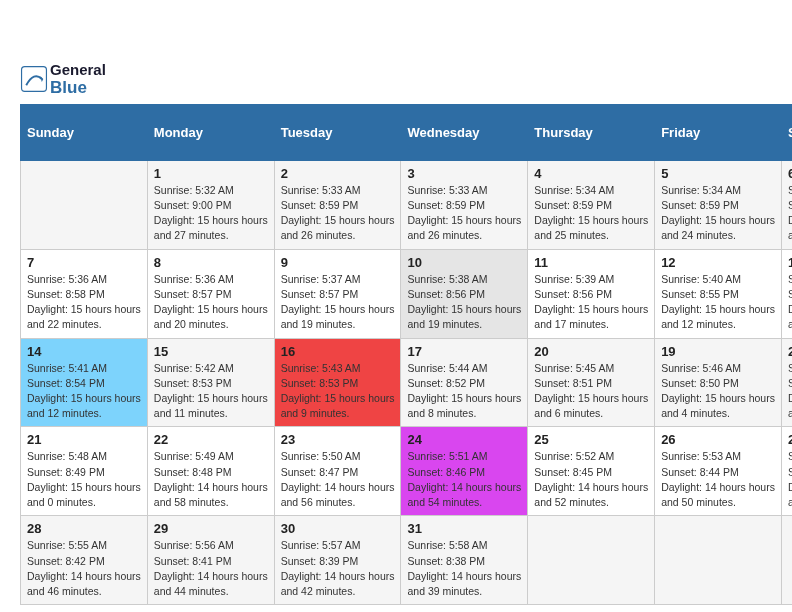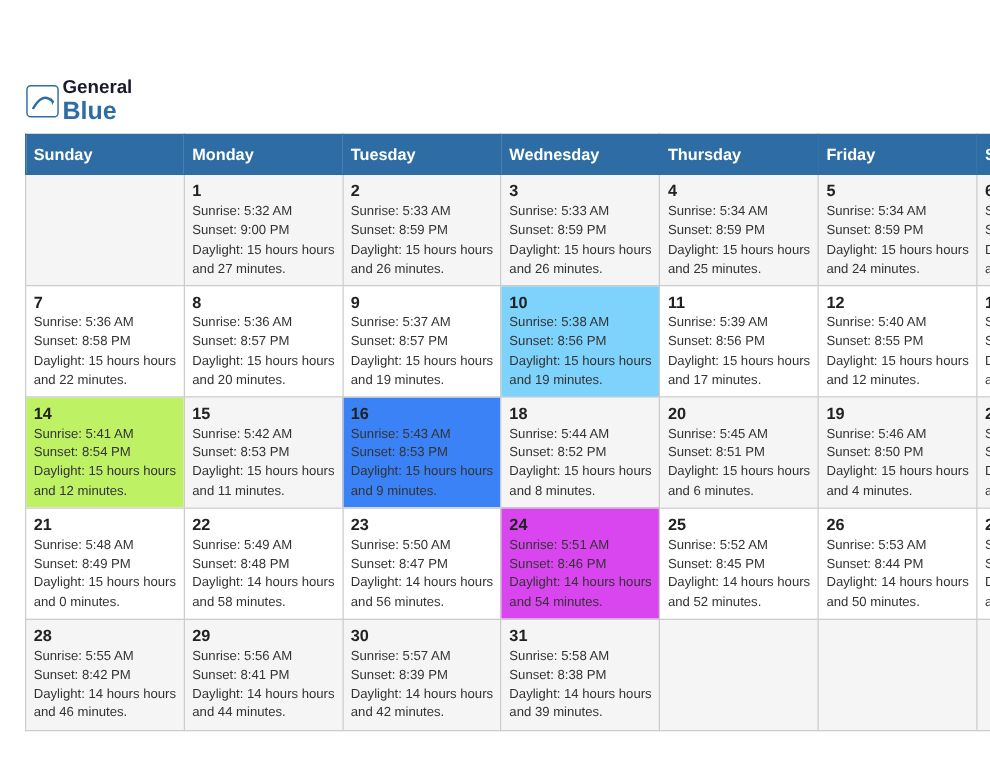--- a/index.html
+++ b/index.html
@@ -50,21 +50,21 @@
     .calendar {
       width: 100%;
       border-collapse: collapse;
       border: 1px solid #bbb;
     }
     .calendar th {
       background: #2e6da4;
       color: #fff;
       font-size: 13px;
       font-weight: bold;
-      padding: 8px 6px;
+      padding: 20px 6px;
       text-align: left;
       border: 1px solid #2e6da4;
     }
     .calendar td {
       vertical-align: top;
       border: 1px solid #ccc;
       padding: 5px 6px 5px 6px;
       min-width: 100px;
       background: #fff;
       min-height: 80px;
@@ -102,21 +102,21 @@
     <div class="logo">
       <svg class="logo-icon" viewBox="0 0 36 36" xmlns="http://www.w3.org/2000/svg">
         <rect x="2" y="2" width="32" height="32" rx="4" fill="#fff" stroke="#2e6da4" stroke-width="1.5"></rect>
         <path d="M8 26 Q18 8 28 18" stroke="#2e6da4" stroke-width="2.5" fill="none"></path>
         <polygon points="26,14 30,18 28,22" fill="#2e6da4"></polygon>
       </svg>
       <div>
         <div style="font-size:15px;font-weight:bold;color:#1a1a2e;line-height:1.15;">
           <span style="color:#1a1a2e;">General</span>
         </div>
-        <div style="font-size:20px;font-weight:bold;color:#2e6da4;line-height:1.15;">Blue</div>
+        <div style="font-size:17px;font-weight:bold;color:#2e6da4;line-height:1.15;">Blue</div>
       </div>
     </div>
     <div class="title-block">
       <div class="month-title"></div>
       <div class="location"></div>
     </div>
   </div>
 
   <table class="calendar">
     <thead>
@@ -209,21 +209,21 @@
           </td>
           <td style="background: rgb(255, 255, 255);">
             <span class="day-number">9</span>
             <div class="day-info">
               <div>Sunrise: 5:37 AM</div>
               <div>Sunset: 8:57 PM</div>
               <div>Daylight: 15 hours hours</div>
               <div>and 19 minutes.</div>
             </div>
           </td>
-          <td style="background: #7dd3fc;">
+          <td style="background: #e5e5e5;">
             <span class="day-number">10</span>
             <div class="day-info">
               <div>Sunrise: 5:38 AM</div>
               <div>Sunset: 8:56 PM</div>
               <div>Daylight: 15 hours hours</div>
               <div>and 19 minutes.</div>
             </div>
           </td>
           <td style="background: rgb(255, 255, 255);">
             <span class="day-number">11</span>
@@ -247,49 +247,49 @@
             <span class="day-number">13</span>
             <div class="day-info">
               <div>Sunrise: 5:40 AM</div>
               <div>Sunset: 8:55 PM</div>
               <div>Daylight: 15 hours hours</div>
               <div>and 14 minutes.</div>
             </div>
           </td>
         </tr>
         <tr>
-          <td style="background: #bef264;">
+          <td style="background: #7dd3fc;">
             <span class="day-number">14</span>
             <div class="day-info">
               <div>Sunrise: 5:41 AM</div>
               <div>Sunset: 8:54 PM</div>
               <div>Daylight: 15 hours hours</div>
               <div>and 12 minutes.</div>
             </div>
           </td>
           <td style="background: rgb(245, 245, 245);">
             <span class="day-number">15</span>
             <div class="day-info">
               <div>Sunrise: 5:42 AM</div>
               <div>Sunset: 8:53 PM</div>
               <div>Daylight: 15 hours hours</div>
               <div>and 11 minutes.</div>
             </div>
           </td>
-          <td style="background: #3b82f6;">
+          <td style="background: #ef4444;">
             <span class="day-number">16</span>
             <div class="day-info">
               <div>Sunrise: 5:43 AM</div>
               <div>Sunset: 8:53 PM</div>
               <div>Daylight: 15 hours hours</div>
               <div>and 9 minutes.</div>
             </div>
           </td>
           <td style="background: rgb(245, 245, 245);">
-            <span class="day-number">18</span>
+            <span class="day-number">17</span>
             <div class="day-info">
               <div>Sunrise: 5:44 AM</div>
               <div>Sunset: 8:52 PM</div>
               <div>Daylight: 15 hours hours</div>
               <div>and 8 minutes.</div>
             </div>
           </td>
           <td style="background: rgb(245, 245, 245);">
             <span class="day-number">20</span>
             <div class="day-info">

